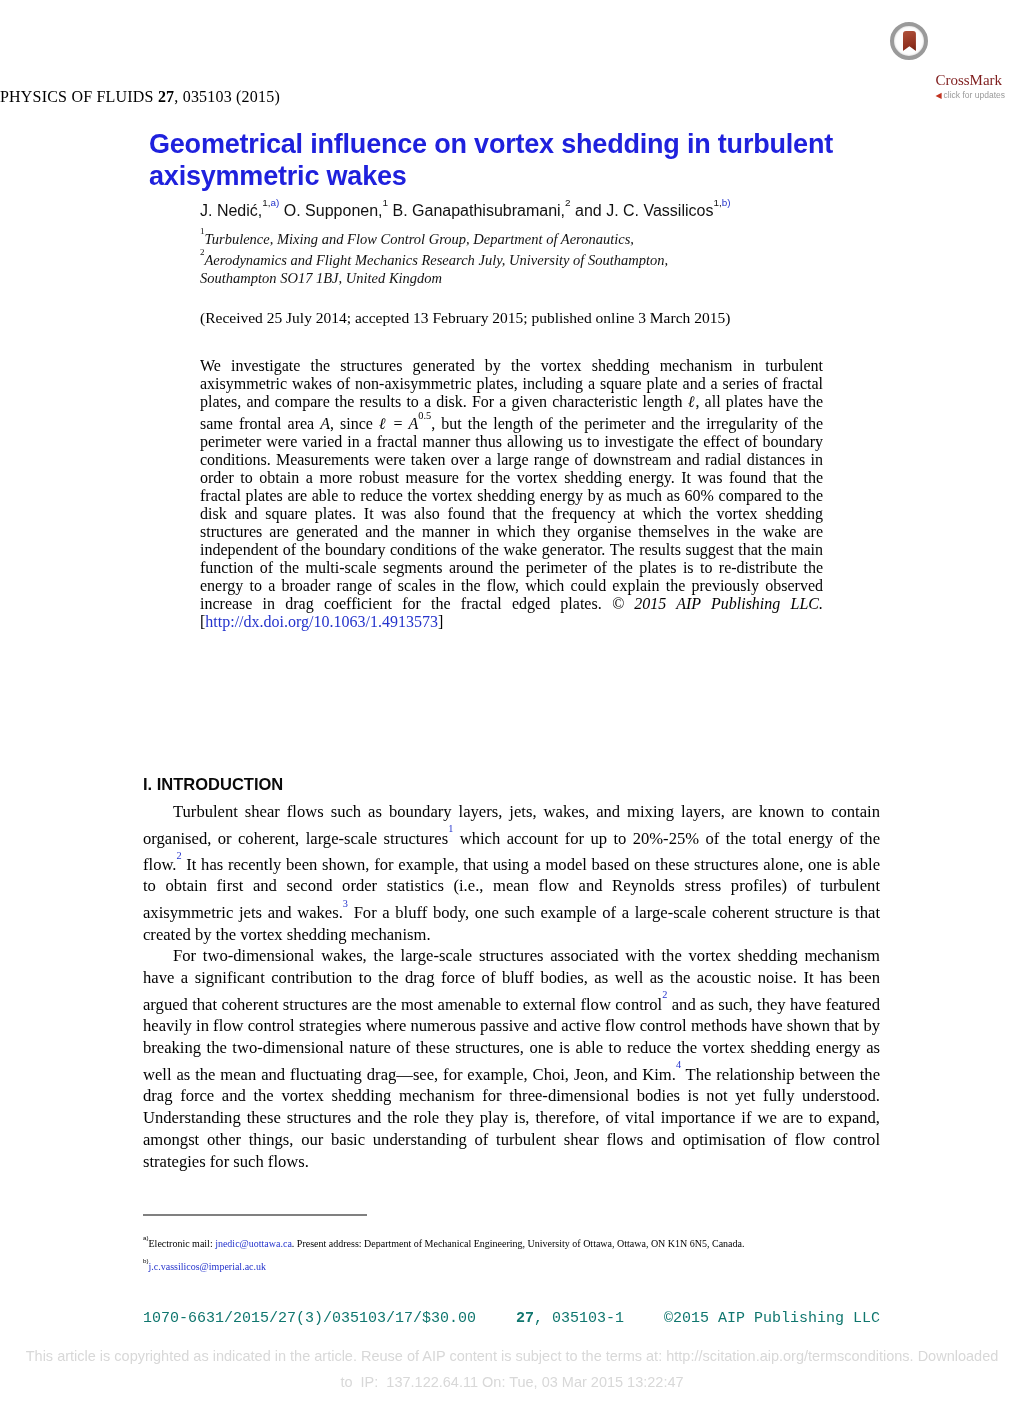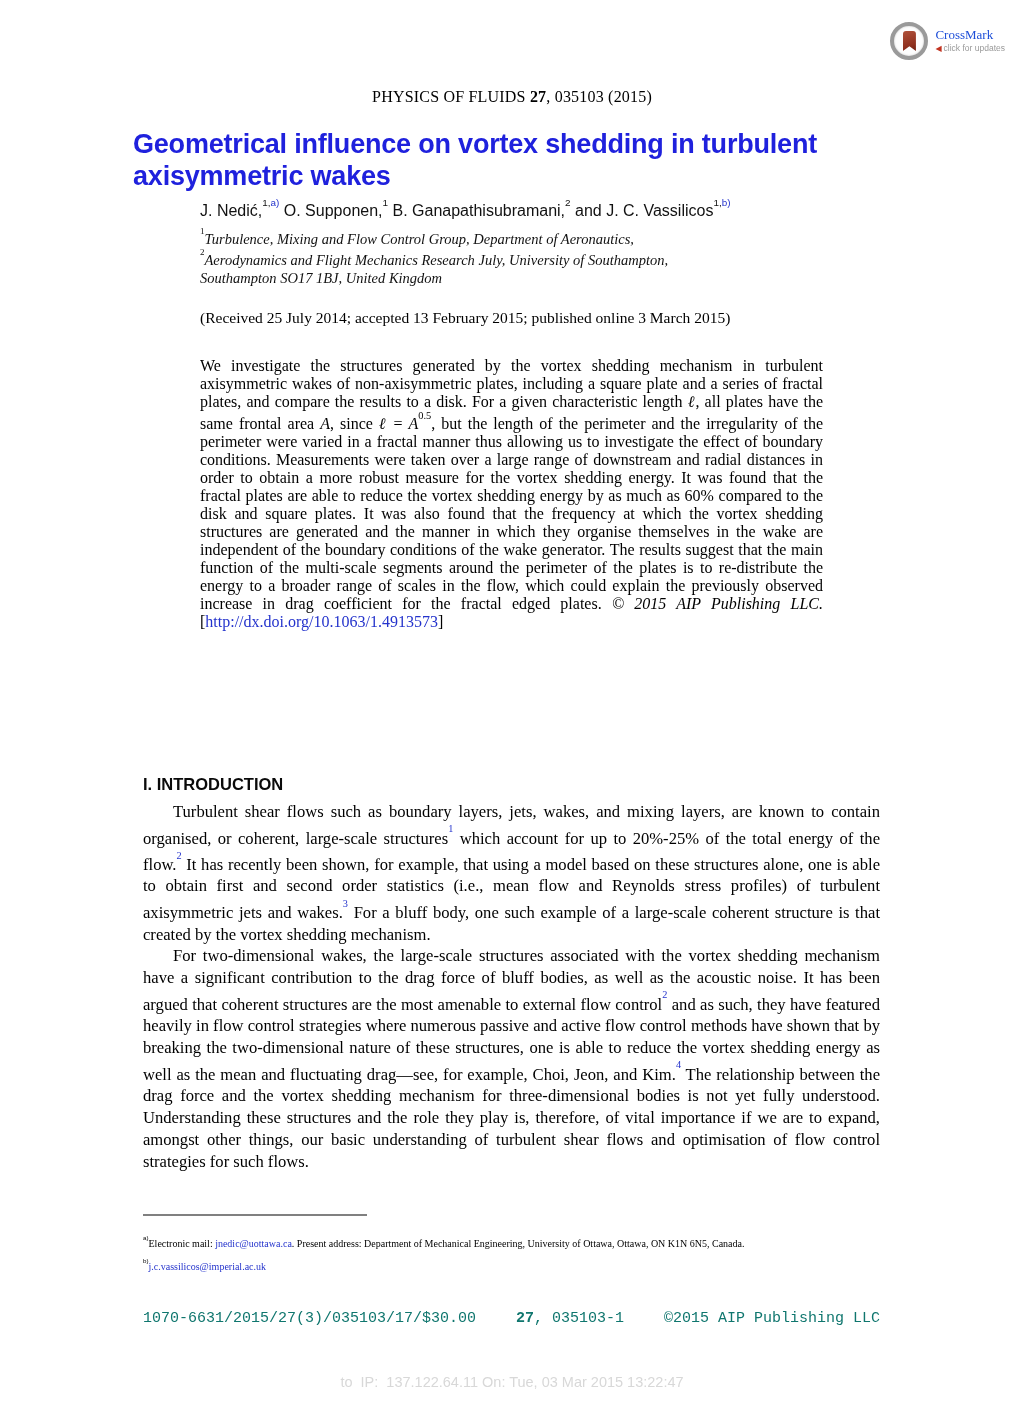--- a/index.html
+++ b/index.html
@@ -1,38 +1,38 @@
 <!DOCTYPE html>
 <html><head>
 <meta charset="utf-8">
 <style>
   html,body{margin:0;padding:0;background:#ffffff;}
   .page{position:relative;width:1024px;height:1408px;background:#ffffff;overflow:hidden;
         font-family:"Liberation Serif",serif;color:#000;}
 
   
-  .journal-line{position:absolute;top:88px;left:0;width:100%;text-align:center;
+  .journal-line{position:absolute;top:88px;left:0;width:100%;text-align:left;
                 font-size:16px;letter-spacing:.2px;}
   .journal-line b{font-weight:bold;}
 
   
   .crossmark{position:absolute;top:22px;right:19px;display:flex;align-items:flex-start;gap:7px;cursor:pointer;}
   .cm-circle{width:30px;height:30px;border-radius:50%;border:4px solid #9a9a9a;
              background:#fdfdfd;display:flex;align-items:center;justify-content:center;
              box-shadow:inset 0 0 2px rgba(0,0,0,.25);}
   .cm-bookmark{width:13px;height:20px;border-radius:3px 3px 0 0;
                background:linear-gradient(160deg,#b0513a 0%,#8f301e 70%,#6f2012 100%);
                clip-path:polygon(0 0,100% 0,100% 100%,50% 76%,0 100%);}
   .cm-text{display:flex;flex-direction:column;line-height:1.1;padding-top:6px;}
-  .cm-brand{font-family:"Liberation Serif",serif;font-size:13px;color:#1d4ed8;}
+  .cm-brand{font-family:"Liberation Serif",serif;font-size:15px;color:#7f1d1d;margin-top:44px;}
   .cm-tag{font-family:"Liberation Sans",sans-serif;font-size:8.5px;color:#9a9a9a;margin-top:2px;}
   .cm-arrow{color:#c23320;font-size:8px;margin-right:2px;}
 
   
-  .title{position:absolute;left:133px;top:128px;width:720px;
+  .title{position:absolute;left:149px;top:128px;width:720px;
          font-family:"Liberation Sans",sans-serif;font-weight:bold;font-size:27px;
          line-height:32px;color:#1f21dd;letter-spacing:-.2px;}
   .authors{position:absolute;left:200px;top:201px;width:680px;
            font-family:"Liberation Sans",sans-serif;font-size:16px;color:#111;}
   sup.n{font-size:62%;position:relative;top:-.45em;}
   .blue{color:#2433cc;}
   a.lnk{color:#2433cc;text-decoration:none;cursor:pointer;}
 
   .affiliations{position:absolute;left:200px;top:227px;width:660px;
                 font-style:italic;font-size:14.5px;line-height:17.6px;color:#111;}
@@ -118,15 +118,16 @@
     <div class="footnote"><sup class="fm">a)</sup><span>Electronic mail: </span><a class="lnk">jnedic@uottawa.ca</a><span>. Present address: Department of Mechanical Engineering, University of Ottawa, Ottawa, ON K1N 6N5, Canada.</span></div>
     <div class="footnote"><sup class="fm">b)</sup><a class="lnk">j.c.vassilicos@imperial.ac.uk</a></div>
   </div>
 
   <div class="footer-row">
     <span>1070-6631/2015/27(3)/035103/17/$30.00</span>
     <span><b>27</b><span>, 035103-1</span></span>
     <span>©2015 AIP Publishing LLC</span>
   </div>
 
+  <div class="copyright cp1">This article is copyrighted as indicated in the article. Reuse of AIP content is subject to the terms at: http://scitation.aip.org/termsconditions. Downloaded</div>
   <div class="copyright cp2">to  IP:  137.122.64.11 On: Tue, 03 Mar 2015 13:22:47</div>
 
 </div>
 
 </body></html>

